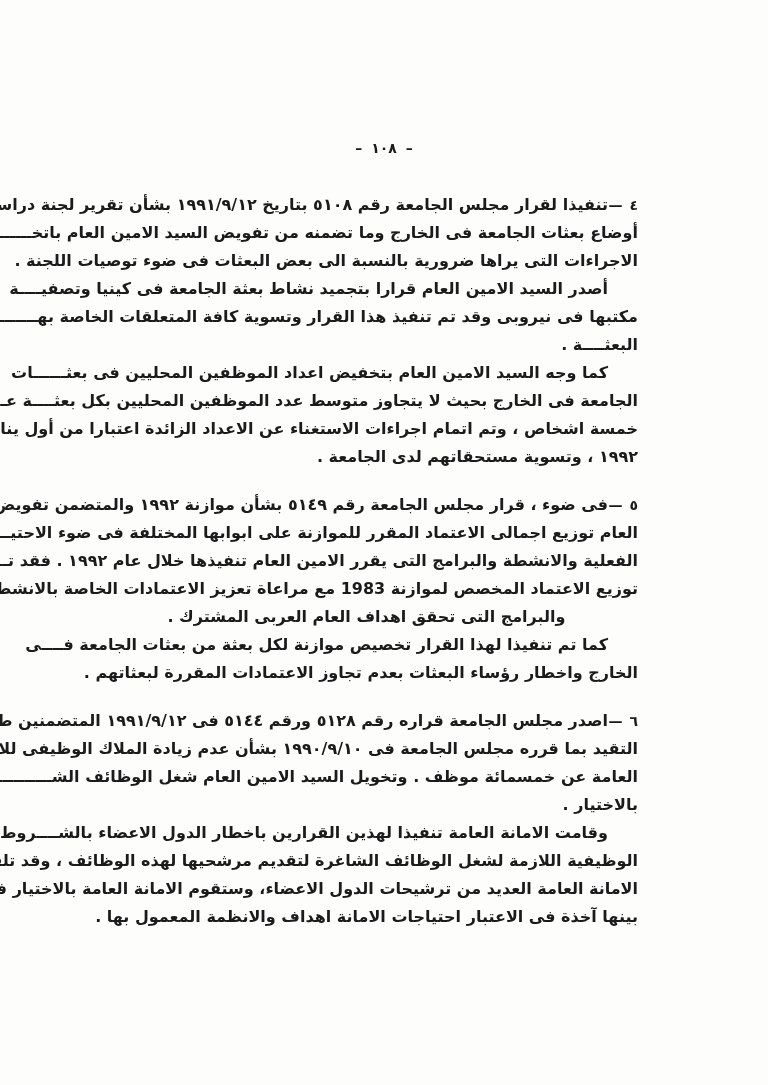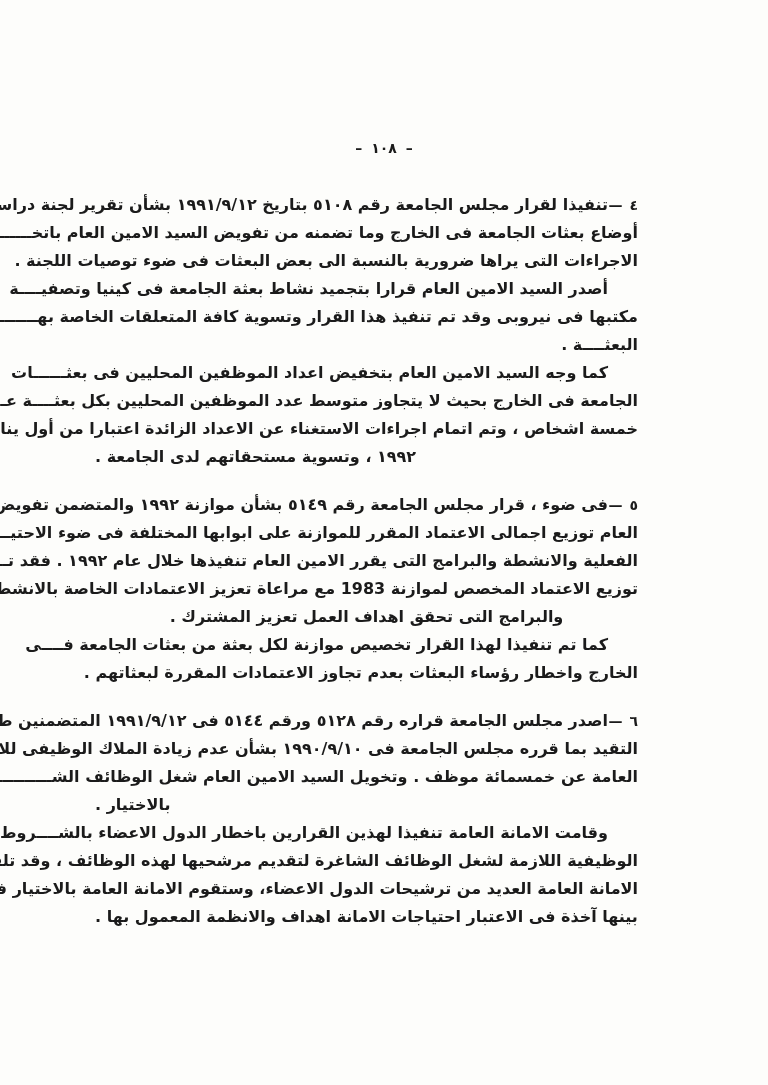--- a/index.html
+++ b/index.html
@@ -32,21 +32,21 @@
   .num .dash{margin-right:7px;}
   .para + .para{}
   .line{
     height:28px;line-height:28px;
     font-size:16px;font-weight:bold;
     white-space:nowrap;
     text-align:right;
   }
   .line.justify{text-align:justify;text-align-last:justify;}
   .line.right{text-align:right;}
-  .line.left{text-align:left;}
+  .line.left{text-align:right;}
   .line.center{text-align:center;}
   .line.first{padding-right:30px;}
 </style>
 </head>
 <body>
 
 <div class="page">
   <div class="page-number">– ١٠٨ –</div>
   <main class="content">
       <section class="section">
@@ -68,21 +68,21 @@
           <div class="line left">١٩٩٢ ، وتسوية مستحقاتهم لدى الجامعة .</div>
         </div>
       </section>
       <section class="section">
         <div class="num"><span class="digit">٥</span><span class="dash">—</span></div>
         <div class="para">
           <div class="line justify first">فى ضوء ، قرار مجلس الجامعة رقم ٥١٤٩ بشأن موازنة ١٩٩٢ والمتضمن تفويض الامــــين</div>
           <div class="line justify">العام توزيع اجمالى الاعتماد المقرر للموازنة على ابوابها المختلفة فى ضوء الاحتيــاجات</div>
           <div class="line justify">الفعلية والانشطة والبرامج التى يقرر الامين العام تنفيذها خلال عام ١٩٩٢ . فقد تــــــم</div>
           <div class="line justify">توزيع الاعتماد المخصص لموازنة 1983 مع مراعاة تعزيز الاعتمادات الخاصة بالانشطــــة</div>
-          <div class="line center">والبرامج التى تحقق اهداف العمل تعزيز المشترك .</div>
+          <div class="line center">والبرامج التى تحقق اهداف العام العربى المشترك .</div>
         </div>
         <div class="para">
           <div class="line justify first">كما تم تنفيذا لهذا القرار تخصيص موازنة لكل بعثة من بعثات الجامعة فــــى</div>
           <div class="line center">الخارج واخطار رؤساء البعثات بعدم تجاوز الاعتمادات المقررة لبعثاتهم .</div>
         </div>
       </section>
       <section class="section">
         <div class="num"><span class="digit">٦</span><span class="dash">—</span></div>
         <div class="para">
           <div class="line justify first">اصدر مجلس الجامعة قراره رقم ٥١٢٨ ورقم ٥١٤٤ فى ١٩٩١/٩/١٢ المتضمنين طلــــــب</div>

